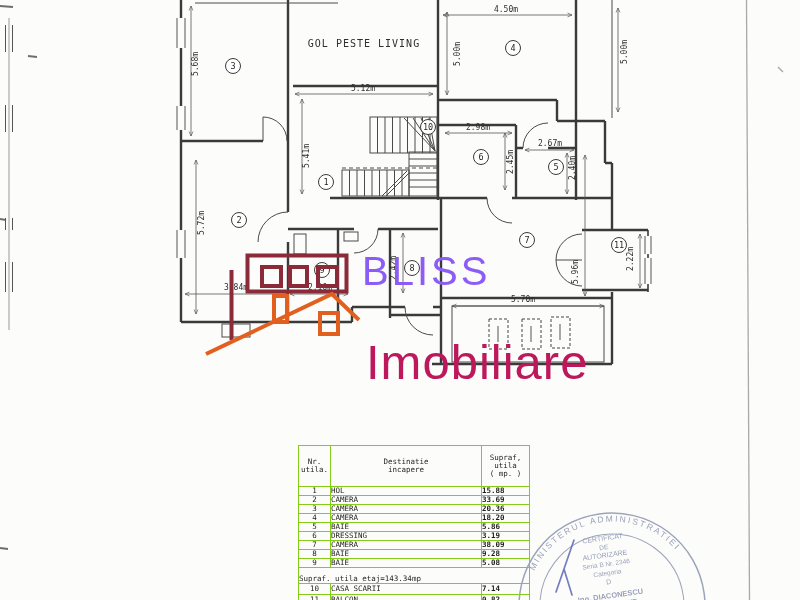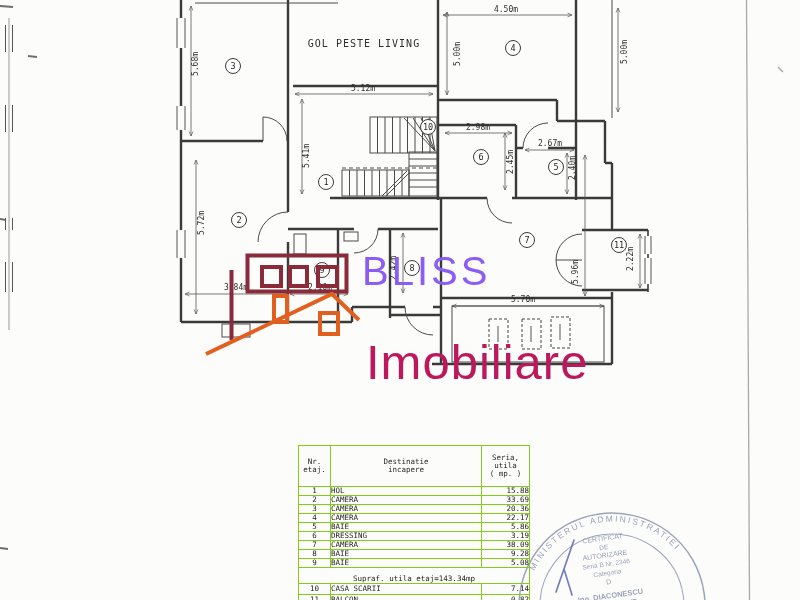--- a/index.html
+++ b/index.html
@@ -28,22 +28,22 @@
   .brand2{position:absolute;left:366px;top:293px;font-family:"Liberation Sans",sans-serif;
          font-size:49px;line-height:50px;letter-spacing:1px;color:#be185d;font-weight:400;margin-top:44px;}
   
   table.areas{position:absolute;left:298px;top:445px;border-collapse:collapse;
               font-family:"DejaVu Sans Mono",monospace;color:#1d1d1d;}
   table.areas td{border:1px solid #84cc16;padding:0;font-size:7.5px;line-height:1.05;}
   td.hed{height:40px;text-align:center;vertical-align:middle;border-bottom:3px double #3d3d3d;}
   tr.r td{height:8px;}
   td.num{text-align:center;}
   td.dest{padding-left:5px;}
-  td.sup{text-align:right;padding-right:3px;}
-  tr.sub td{height:15px;text-align:center;vertical-align:bottom;}
+  td.sup{text-align:left;padding-right:3px;font-weight:bold;}
+  tr.sub td{height:15px;vertical-align:bottom;}
   tr.x10 td{height:10px;} tr.x11 td{height:9px;}
   
   .sr{fill:none;stroke:#929bb4;}
   .stx{fill:#8f98b3;font-family:"Liberation Sans",sans-serif;text-anchor:middle;}
   .pen{fill:none;stroke:#4c58ae;stroke-width:1.7;stroke-linejoin:round;stroke-linecap:round;opacity:.85;}
 </style>
 </head>
 <body>
 
 <div class="page">
@@ -250,28 +250,28 @@
 <table class="areas">
   <colgroup>
         <col style="width:32px">
         <col style="width:151px">
         <col style="width:48px">
       </colgroup>
   <tbody>
         <tr>
     <td class="hed">
       <div>Nr.</div>
-      <div>etaj.</div>
+      <div>utila.</div>
     </td>
     <td class="hed">
       <div>Destinatie</div>
       <div>incapere</div>
     </td>
     <td class="hed">
-      <div>Seria,</div>
+      <div>Supraf,</div>
       <div>utila</div>
       <div>( mp. )</div>
     </td>
   </tr>
   <tr class="r">
           <td class="num">1</td>
           <td class="dest">HOL</td>
           <td class="sup">15.88</td>
         </tr>
   <tr class="r">
@@ -280,21 +280,21 @@
           <td class="sup">33.69</td>
         </tr>
   <tr class="r">
           <td class="num">3</td>
           <td class="dest">CAMERA</td>
           <td class="sup">20.36</td>
         </tr>
   <tr class="r">
           <td class="num">4</td>
           <td class="dest">CAMERA</td>
-          <td class="sup">22.17</td>
+          <td class="sup">18.20</td>
         </tr>
   <tr class="r">
           <td class="num">5</td>
           <td class="dest">BAIE</td>
           <td class="sup">5.86</td>
         </tr>
   <tr class="r">
           <td class="num">6</td>
           <td class="dest">DRESSING</td>
           <td class="sup">3.19</td>

